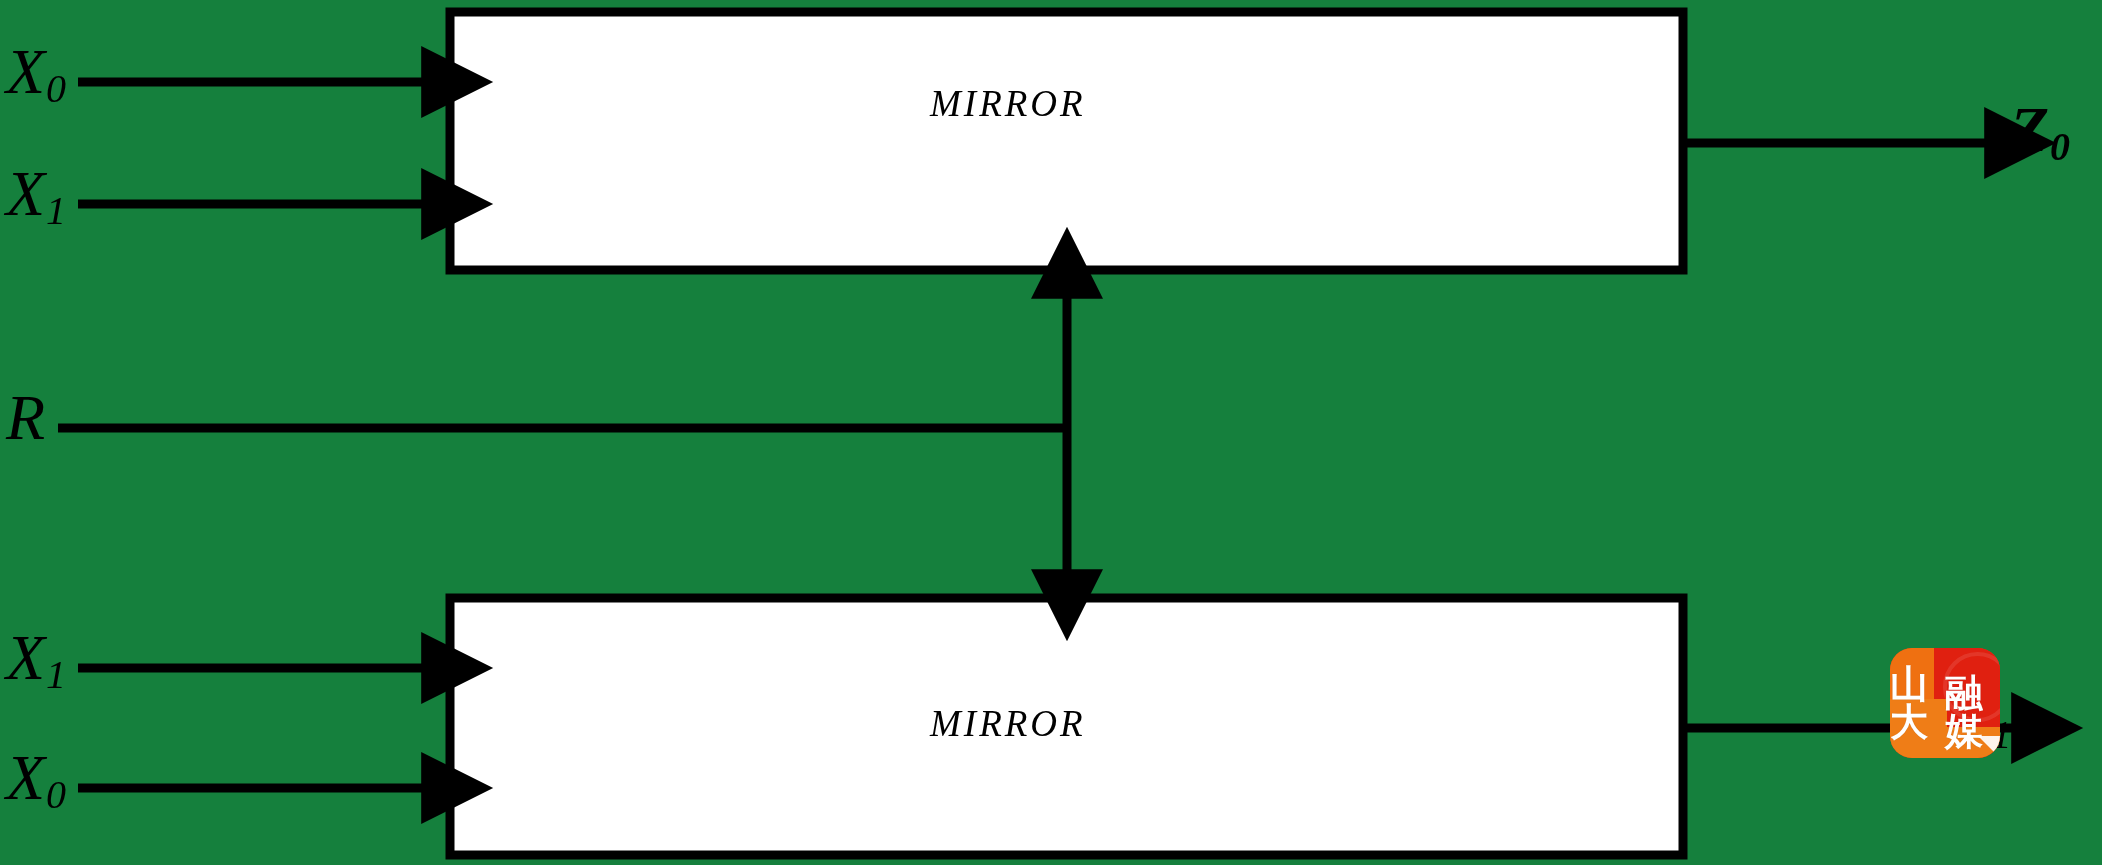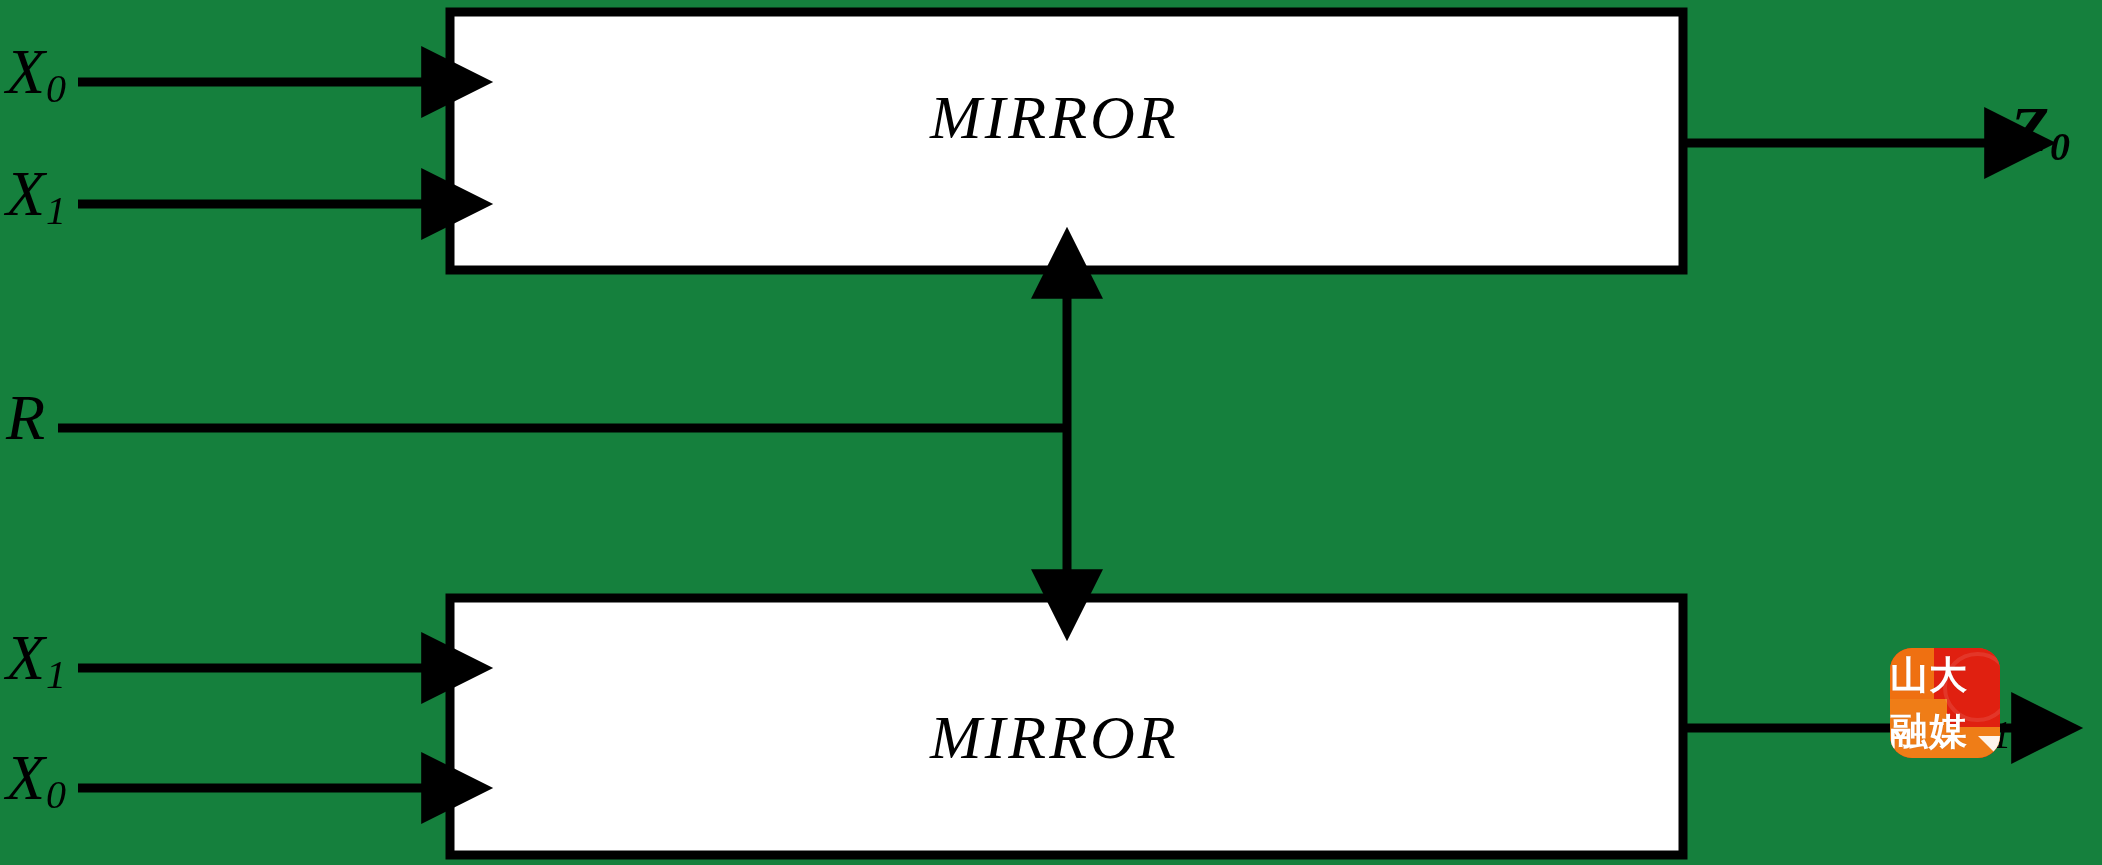--- a/index.html
+++ b/index.html
@@ -42,21 +42,21 @@
   .math-label .sub {
     font-size: 40px;
     vertical-align: -0.22em;
     font-style: italic;
     padding-left: 1px;
   }
   .box-label {
     position: absolute;
     font-family: "Liberation Serif", "DejaVu Serif", serif;
     font-style: italic;
-    font-size: 62px;
+    font-size: 37px;
     letter-spacing: 3px;
     color: #000000;
     white-space: nowrap;
     user-select: none;
   }
   
   #watermark {
     position: absolute;
     left: 1890px;
     top: 648px;
@@ -95,21 +95,22 @@
     left: 48%; top: 4%;
     width: 56%; height: 56%;
     border: 4px solid rgba(255,255,255,0.10);
     border-radius: 50%;
   }
   #watermark .wm-text {
     position: absolute;
     left: 0; top: 0;
     width: 100%; height: 100%;
     display: flex;
-    flex-direction: column;
+    flex-direction: row;
+    align-items: center;
     justify-content: center;
     color: #ffffff;
     font-family: "DejaVu Sans", "Liberation Sans", sans-serif;
     font-weight: 700;
     line-height: 1.0;
     text-shadow: 0 0 1px rgba(0,0,0,0.18);
   }
   #watermark .wm-row {
     font-size: 38px;
     letter-spacing: 1px;

